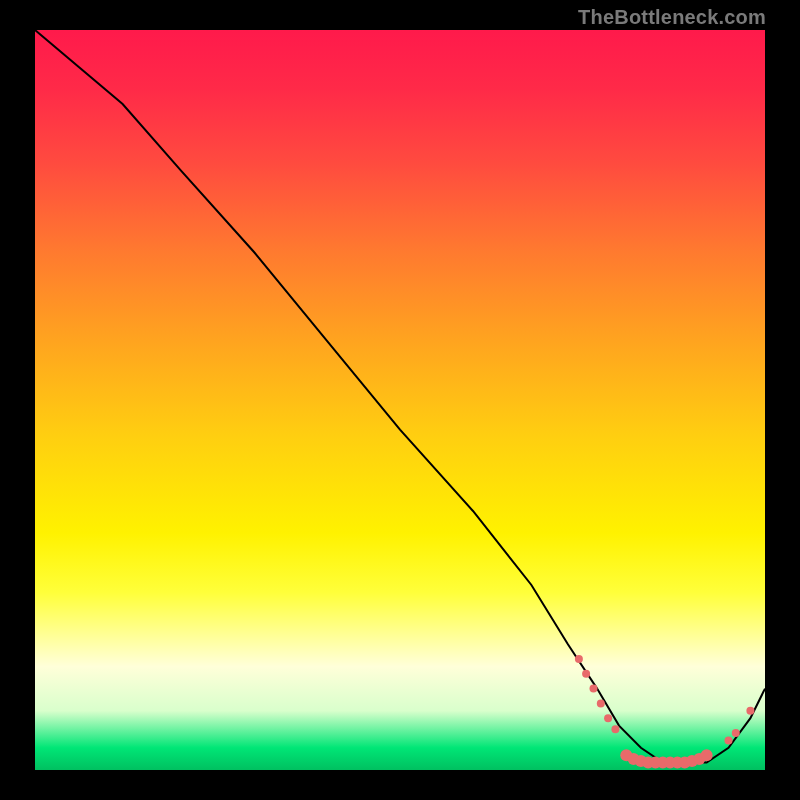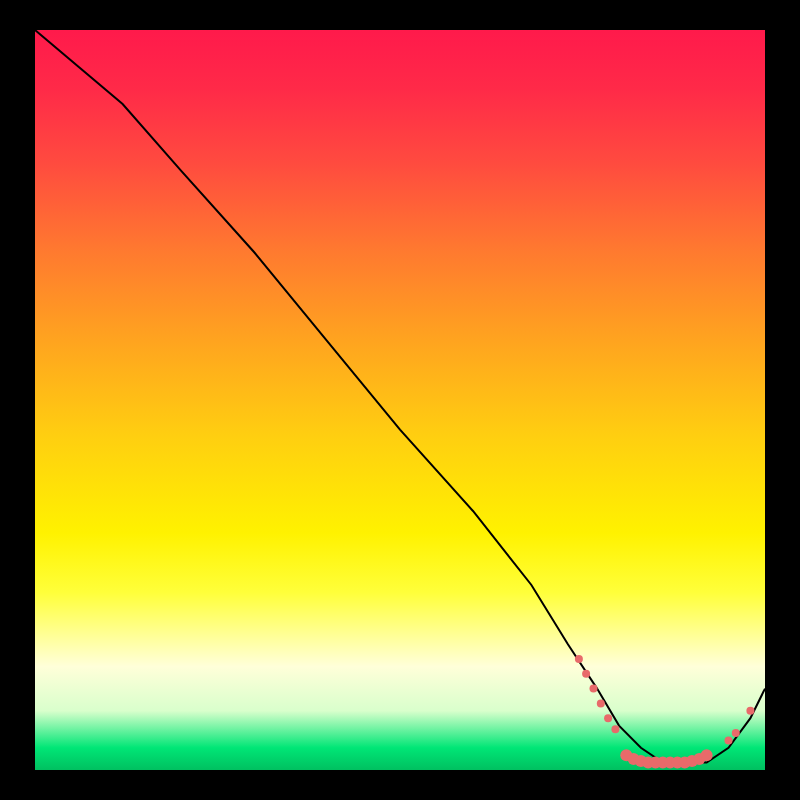--- a/index.html
+++ b/index.html
@@ -61,20 +61,21 @@
     font-weight: 600;
     color: #7a7a7a;
     letter-spacing: 0.2px;
   }
 </style>
 </head>
 <body>
 
 <div class="stage">
 
+  <div class="watermark">TheBottleneck.com</div>
 
   <div class="plot">
     <div class="gradient-bg"></div>
 
     <svg class="curve-layer" viewBox="0 0 730 740" preserveAspectRatio="none">
       <path fill="none" stroke="#000000" stroke-width="2" d="M0.0 0.0 L43.8 37.0 L87.6 74.0 L146.0 140.6 L219.0 222.0 L292.0 310.8 L365.0 399.6 L438.0 481.0 L496.4 555.0 L532.9 614.2 L562.1 658.6 L584.0 695.6 L605.9 717.8 L627.8 732.6 L649.7 732.6 L671.6 732.6 L693.5 717.8 L715.4 688.2 L730.0 658.6"></path>
       <g>
           <circle cx="543.9" cy="629.0" r="4" fill="#e86a6a"></circle>
           <circle cx="551.1" cy="643.8" r="4" fill="#e86a6a"></circle>
           <circle cx="558.5" cy="658.6" r="4" fill="#e86a6a"></circle>

